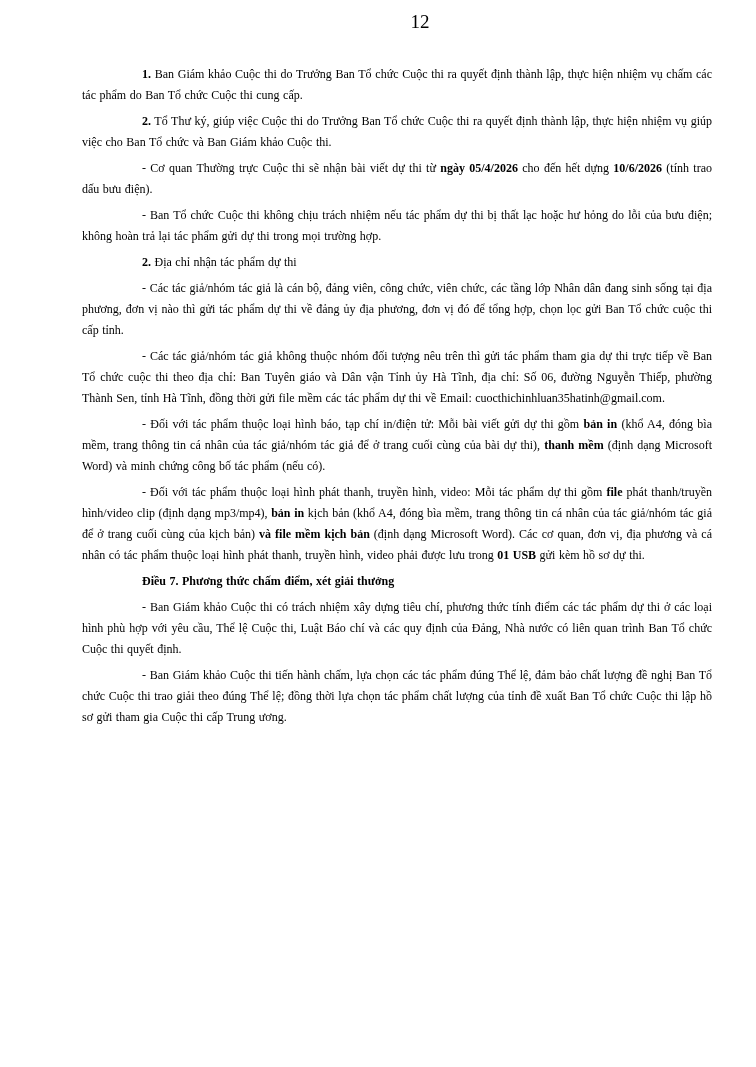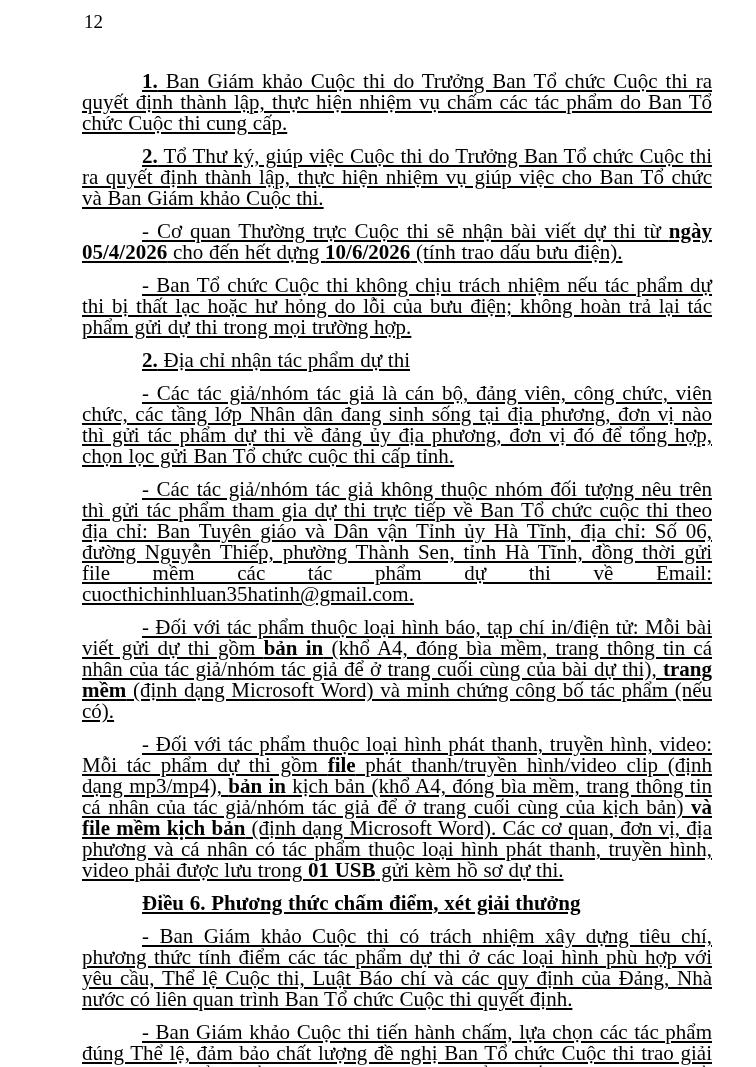--- a/index.html
+++ b/index.html
@@ -16,53 +16,53 @@
     color: #000000;
     overflow: hidden;
   }
   .page-number {
     position: absolute;
     top: 11px;
     left: 0;
     width: 100%;
     box-sizing: border-box;
     padding-left: 84px;
+    text-align: center;
     font-size: 19px;
     line-height: 22px;
   }
   .content {
     position: absolute;
     top: 59px;
     left: 82px;
     width: 630px;
   }
   .para {
-    margin: 12px 0 3px 0;
-    font-size: 21px;
+    margin: 5px 0 3px 0;
+    font-size: 12px;
     line-height: 21px;
     text-align: justify;
     text-indent: 60px;
     word-spacing: 0.5px;
-    text-decoration: underline;
   }
   .para.heading { font-weight: bold; }
   .bold { font-weight: bold; }
 </style>
 </head>
 <body>
 
 <div class="page">
   <div class="page-number">12</div>
   <main class="content">
       <p class="para"><span class="bold">1.</span><span> Ban Giám khảo Cuộc thi do Trưởng Ban Tổ chức Cuộc thi ra quyết định thành lập, thực hiện nhiệm vụ chấm các tác phẩm do Ban Tổ chức Cuộc thi cung cấp.</span></p>
       <p class="para"><span class="bold">2.</span><span> Tổ Thư ký, giúp việc Cuộc thi do Trưởng Ban Tổ chức Cuộc thi ra quyết định thành lập, thực hiện nhiệm vụ giúp việc cho Ban Tổ chức và Ban Giám khảo Cuộc thi.</span></p>
       <p class="para"><span>- Cơ quan Thường trực Cuộc thi sẽ nhận bài viết dự thi từ </span><span class="bold">ngày 05/4/2026</span><span> cho đến hết dựng </span><span class="bold">10/6/2026</span><span> (tính trao dấu bưu điện).</span></p>
       <p class="para"><span>- Ban Tổ chức Cuộc thi không chịu trách nhiệm nếu tác phẩm dự thi bị thất lạc hoặc hư hỏng do lỗi của bưu điện; không hoàn trả lại tác phẩm gửi dự thi trong mọi trường hợp.</span></p>
       <p class="para"><span class="bold">2.</span><span> Địa chỉ nhận tác phẩm dự thi</span></p>
       <p class="para"><span>- Các tác giả/nhóm tác giả là cán bộ, đảng viên, công chức, viên chức, các tầng lớp Nhân dân đang sinh sống tại địa phương, đơn vị nào thì gửi tác phẩm dự thi về đảng ủy địa phương, đơn vị đó để tổng hợp, chọn lọc gửi Ban Tổ chức cuộc thi cấp tỉnh.</span></p>
       <p class="para"><span>- Các tác giả/nhóm tác giả không thuộc nhóm đối tượng nêu trên thì gửi tác phẩm tham gia dự thi trực tiếp về Ban Tổ chức cuộc thi theo địa chỉ: Ban Tuyên giáo và Dân vận Tỉnh ủy Hà Tĩnh, địa chỉ: Số 06, đường Nguyễn Thiếp, phường Thành Sen, tỉnh Hà Tĩnh, đồng thời gửi file mềm các tác phẩm dự thi về Email: cuocthichinhluan35hatinh@gmail.com.</span></p>
-      <p class="para"><span>- Đối với tác phẩm thuộc loại hình báo, tạp chí in/điện tử: Mỗi bài viết gửi dự thi gồm </span><span class="bold">bản in</span><span> (khổ A4, đóng bìa mềm, trang thông tin cá nhân của tác giả/nhóm tác giả để ở trang cuối cùng của bài dự thi), </span><span class="bold">trang mềm</span><span> (định dạng Microsoft Word) và minh chứng công bố tác phẩm (nếu có).</span></p>
+      <p class="para"><span>- Đối với tác phẩm thuộc loại hình báo, tạp chí in/điện tử: Mỗi bài viết gửi dự thi gồm </span><span class="bold">bản in</span><span> (khổ A4, đóng bìa mềm, trang thông tin cá nhân của tác giả/nhóm tác giả để ở trang cuối cùng của bài dự thi), </span><span class="bold">thanh mềm</span><span> (định dạng Microsoft Word) và minh chứng công bố tác phẩm (nếu có).</span></p>
       <p class="para"><span>- Đối với tác phẩm thuộc loại hình phát thanh, truyền hình, video: Mỗi tác phẩm dự thi gồm </span><span class="bold">file</span><span> phát thanh/truyền hình/video clip (định dạng mp3/mp4), </span><span class="bold">bản in</span><span> kịch bản (khổ A4, đóng bìa mềm, trang thông tin cá nhân của tác giả/nhóm tác giả để ở trang cuối cùng của kịch bản) </span><span class="bold">và file mềm kịch bản</span><span> (định dạng Microsoft Word). Các cơ quan, đơn vị, địa phương và cá nhân có tác phẩm thuộc loại hình phát thanh, truyền hình, video phải được lưu trong </span><span class="bold">01 USB</span><span> gửi kèm hồ sơ dự thi.</span></p>
-      <p class="para heading"><span class="bold">Điều 6. Phương thức chấm điểm, xét giải thưởng</span></p>
+      <p class="para heading"><span class="bold">Điều 7. Phương thức chấm điểm, xét giải thưởng</span></p>
       <p class="para"><span>- Ban Giám khảo Cuộc thi có trách nhiệm xây dựng tiêu chí, phương thức tính điểm các tác phẩm dự thi ở các loại hình phù hợp với yêu cầu, Thể lệ Cuộc thi, Luật Báo chí và các quy định của Đảng, Nhà nước có liên quan trình Ban Tổ chức Cuộc thi quyết định.</span></p>
       <p class="para"><span>- Ban Giám khảo Cuộc thi tiến hành chấm, lựa chọn các tác phẩm đúng Thể lệ, đảm bảo chất lượng đề nghị Ban Tổ chức Cuộc thi trao giải theo đúng Thể lệ; đồng thời lựa chọn tác phẩm chất lượng của tỉnh đề xuất Ban Tổ chức Cuộc thi lập hồ sơ gửi tham gia Cuộc thi cấp Trung ương.</span></p>
     </main>
 </div>
 
 </body></html>

